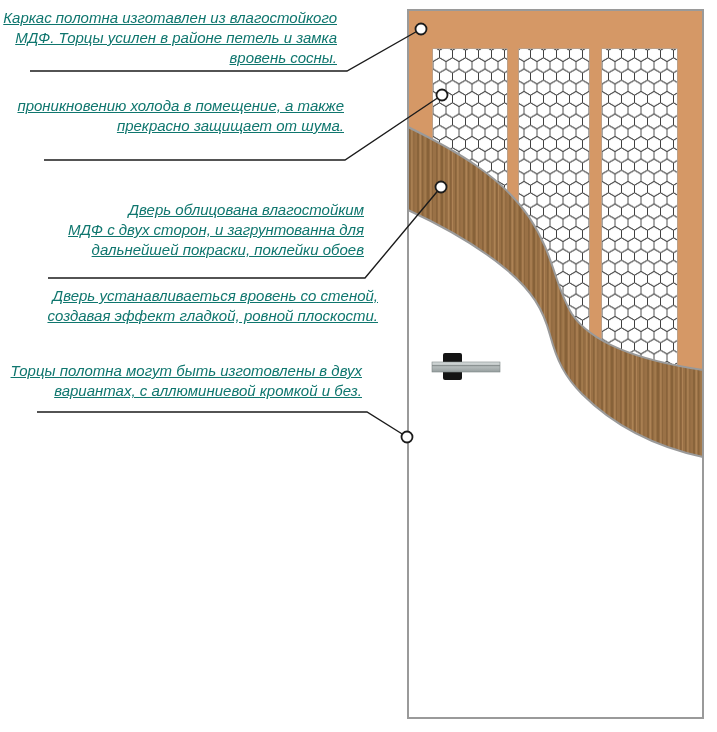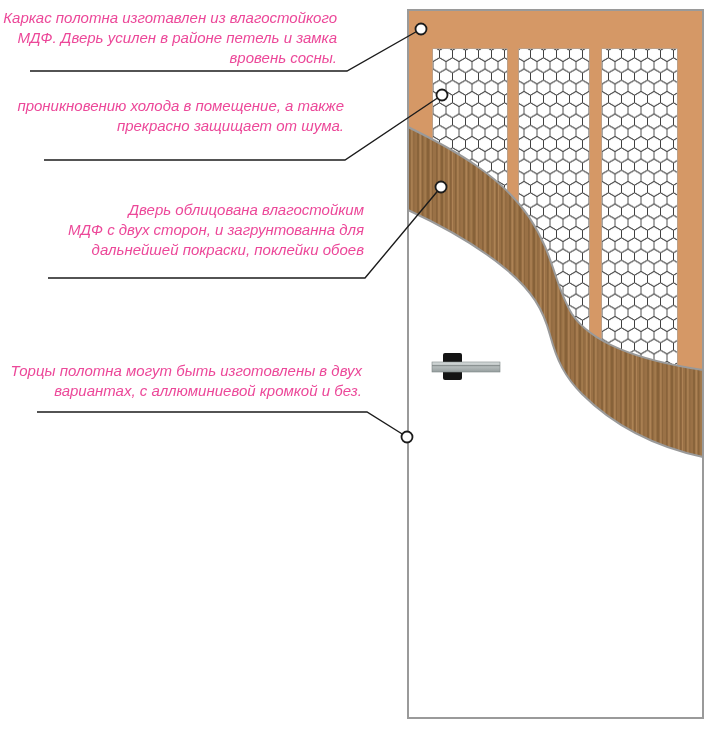--- a/index.html
+++ b/index.html
@@ -8,53 +8,58 @@
     width:717px;height:732px;
     background:#ffffff;
     overflow:hidden;
     font-family:"Liberation Sans", sans-serif;
   }
   .ann{
     position:absolute;
     font-style:italic;
     font-size:15px;
     line-height:20px;
-    color:#ec4899;
+    color:#0f766e;
     text-align:right;
     white-space:nowrap;
+    text-decoration:underline;
   }
   .door-svg{position:absolute;left:407px;top:9px}
   .overlay{position:absolute;left:0;top:0;pointer-events:none}
   .leader{fill:none;stroke:#1b1b1b;stroke-width:1.4}
   .marker{fill:#ffffff;stroke:#1b1b1b;stroke-width:1.8}
   .hex{fill:none;stroke:#3e3e3e;stroke-width:0.9}
   .panel-frame{fill:#ffffff;stroke:#a6a6a6;stroke-width:1}
 </style>
 </head>
 <body>
 
 <div class="stage">
 
   <div class="ann" style="top:8px;right:380px">
     <div>Каркас полотна изготавлен из влагостойкого</div>
-    <div>МДФ. Дверь усилен в районе петель и замка</div>
+    <div>МДФ. Торцы усилен в районе петель и замка</div>
     <div>вровень сосны.</div>
   </div>
 
   <div class="ann" style="top:96px;right:373px">
     <div>проникновению холода в помещение, а также</div>
     <div>прекрасно защищает от шума.</div>
   </div>
 
   <div class="ann" style="top:200px;right:353px">
     <div>Дверь облицована влагостойким</div>
     <div>МДФ с двух сторон, и загрунтованна для</div>
     <div>дальнейшей покраски, поклейки обоев</div>
   </div>
 
+  <div class="ann" style="top:286px;right:339px">
+    <div>Дверь устанавливаеться вровень со стеной,</div>
+    <div>создавая эффект гладкой, ровной плоскости.</div>
+  </div>
 
   <div class="ann" style="top:361px;right:355px">
     <div>Торцы полотна могут быть изготовлены в двух</div>
     <div>вариантах, с аллюминиевой кромкой и без.</div>
   </div>
 
   <svg class="door-svg" width="297" height="710" viewBox="0 0 297 710">
     <defs>
       <pattern id="hexpat" width="13" height="22.5" patternUnits="userSpaceOnUse">
         <rect width="13" height="22.5" fill="#ffffff"></rect>

